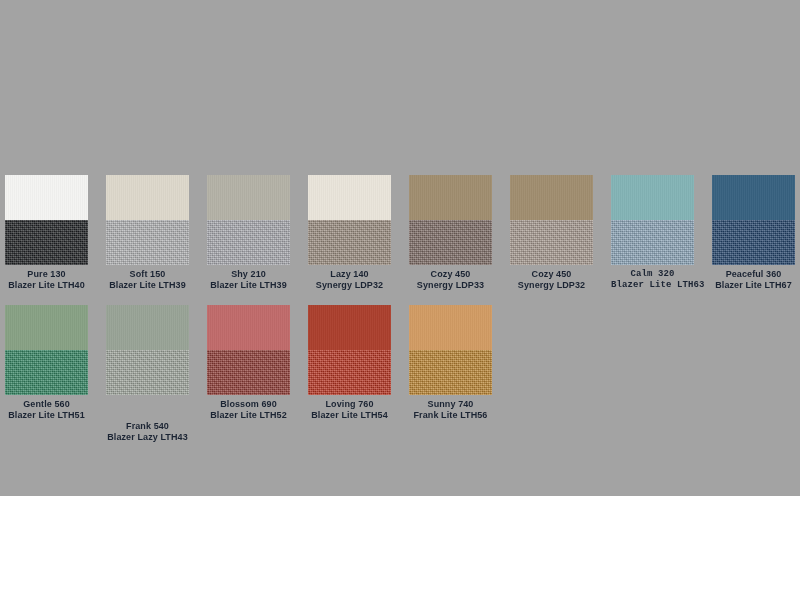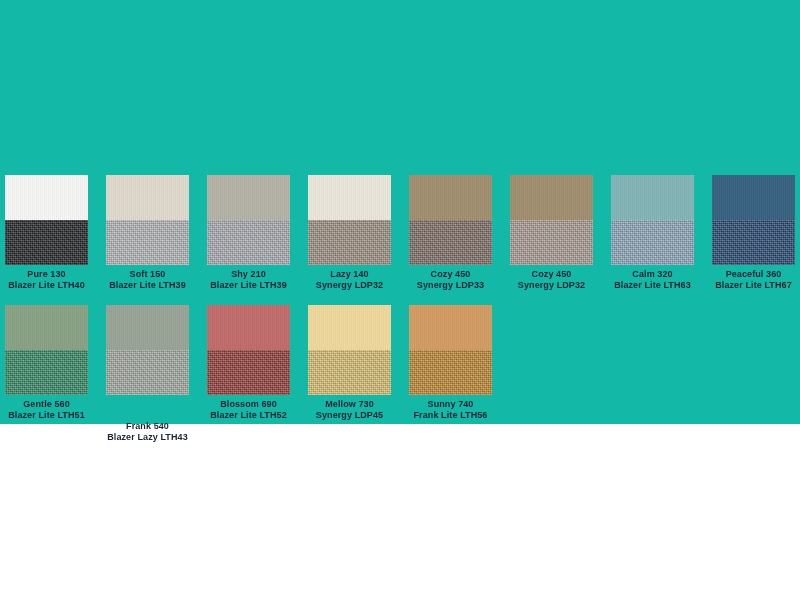--- a/index.html
+++ b/index.html
@@ -12,22 +12,22 @@
     width: 800px;
     height: 600px;
     overflow: hidden;
     font-family: "Liberation Sans", sans-serif;
     -webkit-font-smoothing: antialiased;
   }
 
   #palette-board {
     position: relative;
     width: 800px;
-    height: 424px;
-    background: #14b8a6;
+    height: 496px;
+    background: #a3a3a3;
   }
 
   .swatch-row {
     position: absolute;
     left: 5px;
     display: flex;
     flex-direction: row;
   }
 
   #swatch-row-1 { top: 175px; }
@@ -175,21 +175,21 @@
         <div class="swatch-label" style="color: rgb(27, 36, 51);">
           <span class="label-name">Cozy 450</span>
           <span class="label-code">Synergy LDP32</span>
         </div>
       </div>
       <div class="swatch-cell">
         <div class="swatch-chip">
           <div class="chip-half top" style="background-color: rgb(131, 179, 181);"></div>
           <div class="chip-half bottom" style="background-color: rgb(139, 164, 184);"></div>
         </div>
-        <div class="swatch-label" style="color: rgb(27, 36, 51);">
+        <div class="swatch-label" style="color: rgb(27, 36, 51); font-family: Liberation Mono, monospace;">
           <span class="label-name">Calm 320</span>
           <span class="label-code">Blazer Lite LTH63</span>
         </div>
       </div>
       <div class="swatch-cell">
         <div class="swatch-chip">
           <div class="chip-half top" style="background-color: rgb(55, 97, 128);"></div>
           <div class="chip-half bottom" style="background-color: rgb(34, 67, 107);"></div>
         </div>
         <div class="swatch-label" style="color: rgb(27, 36, 51);">
@@ -224,26 +224,26 @@
           <div class="chip-half top" style="background-color: rgb(192, 106, 106);"></div>
           <div class="chip-half bottom" style="background-color: rgb(142, 59, 53);"></div>
         </div>
         <div class="swatch-label" style="color: rgb(27, 36, 51);">
           <span class="label-name">Blossom 690</span>
           <span class="label-code">Blazer Lite LTH52</span>
         </div>
       </div>
       <div class="swatch-cell">
         <div class="swatch-chip">
-          <div class="chip-half top" style="background-color: rgb(238, 215, 155);"></div>
-          <div class="chip-half bottom" style="background-color: rgb(212, 188, 111);"></div>
-        </div>
-        <div class="swatch-label" style="color: rgb(27, 36, 51);">
-          <span class="label-name">Mellow 730</span>
-          <span class="label-code">Synergy LDP45</span>
+          <div class="chip-half top" style="background-color: rgb(171, 63, 45);"></div>
+          <div class="chip-half bottom" style="background-color: rgb(184, 50, 31);"></div>
+        </div>
+        <div class="swatch-label" style="color: rgb(27, 36, 51);">
+          <span class="label-name">Loving 760</span>
+          <span class="label-code">Blazer Lite LTH54</span>
         </div>
       </div>
       <div class="swatch-cell">
         <div class="swatch-chip">
           <div class="chip-half top" style="background-color: rgb(209, 155, 99);"></div>
           <div class="chip-half bottom" style="background-color: rgb(187, 132, 48);"></div>
         </div>
         <div class="swatch-label" style="color: rgb(27, 36, 51);">
           <span class="label-name">Sunny 740</span>
           <span class="label-code">Frank Lite LTH56</span>

